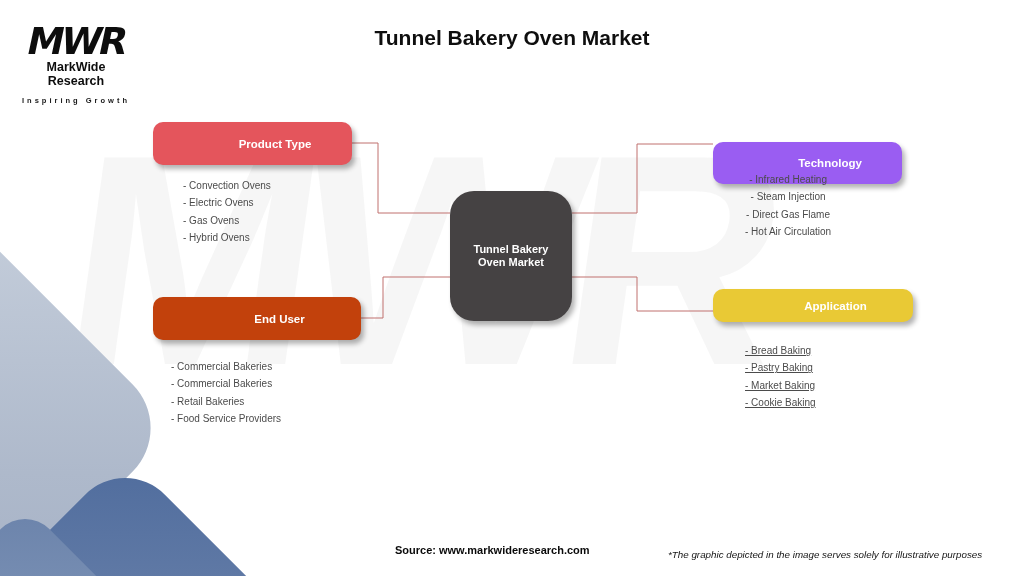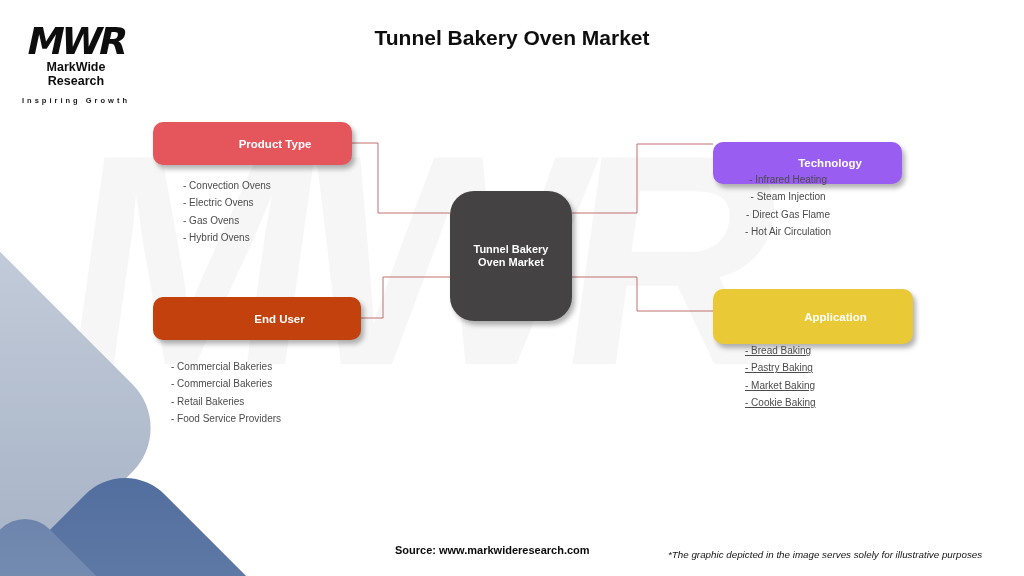--- a/index.html
+++ b/index.html
@@ -45,21 +45,21 @@
   
   .connector-layer{position:absolute;left:0;top:0;width:1024px;height:576px;}
   .node{
     position:absolute;border-radius:10px;display:flex;align-items:center;justify-content:center;
     color:#ffffff;font-weight:700;font-size:11.5px;
     box-shadow:3px 4px 5px rgba(0,0,0,0.30);text-align:center;padding-left:45px;
   }
   .node-product{left:153px;top:122px;width:154px;height:43px;background:#e4555c;}
   .node-technology{left:713px;top:124px;width:144px;height:42px;background:#9a5df2;margin-top:18px;}
   .node-enduser{left:153px;top:297px;width:163px;height:43px;background:#c2410c;}
-  .node-application{left:713px;top:289px;width:155px;height:55px;background:#e9c935;}
+  .node-application{left:713px;top:289px;width:155px;height:33px;background:#e9c935;}
   .node-center{
     left:450px;top:191px;width:122px;height:130px;background:#454243;border-radius:24px;
     font-size:11px;line-height:13px;padding:0 14px;box-sizing:border-box;
   }
   .item-list{position:absolute;font-size:10px;color:#4b4b4b;line-height:17.4px;}
   .list-product{left:183px;top:177px;}
   .list-technology{left:745px;top:171px;text-align:center;}
   .list-enduser{left:171px;top:358px;}
   .list-application{left:745px;top:342px;text-decoration:underline;}
   

